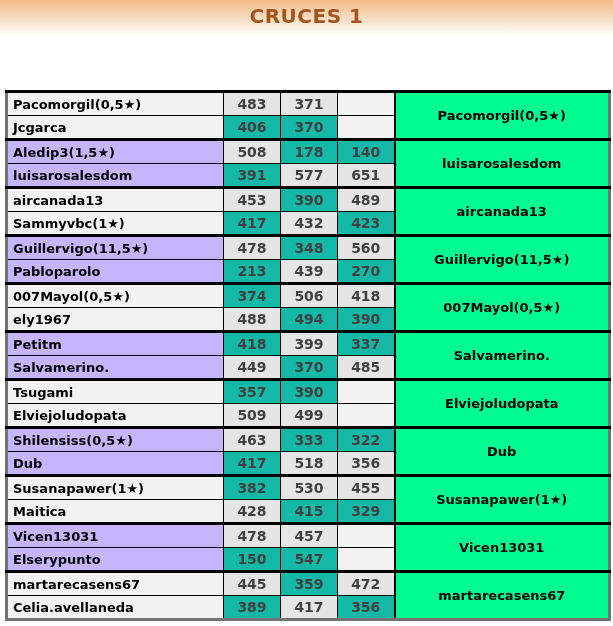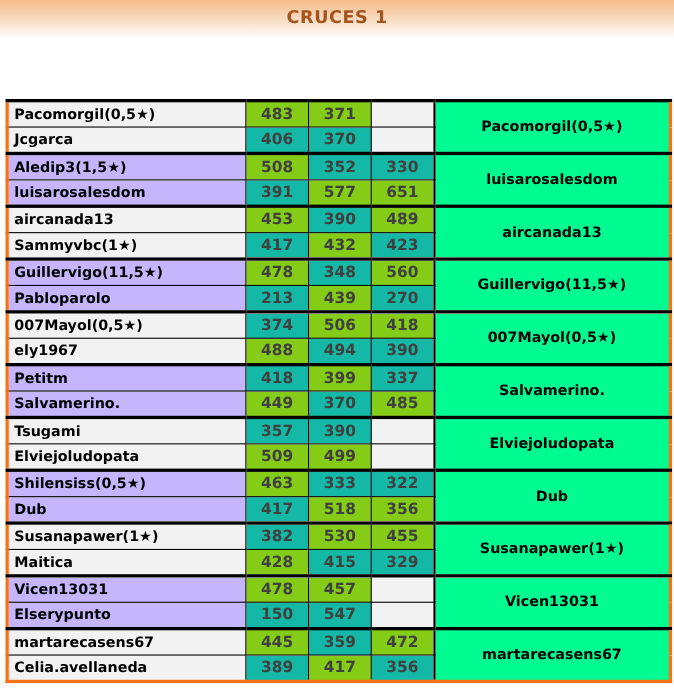--- a/index.html
+++ b/index.html
@@ -12,32 +12,32 @@
     overflow: hidden;
   }
   .banner {
     width: 613px;
     height: 34px;
     background: linear-gradient(180deg, #F5BC88 0%, #F8E2CC 62%, #FEFCFA 100%);
     text-align: center;
   }
   .banner .title {
     display: inline-block;
-    font-size: 16px;
+    font-size: 20px;
     font-weight: bold;
     color: #A4541D;
     line-height: 32px;
     letter-spacing: 0.5px;
   }
   table.cruces {
     border-collapse: collapse;
     table-layout: fixed;
     width: 603px;
     margin: 56px 0 0 5px;
-    border: 3px solid #f97316;
+    border: 3px solid #737373;
   }
   td {
     border: 1px solid #000;
     height: 22px;
     padding: 0;
     font-weight: bold;
     white-space: nowrap;
     overflow: hidden;
   }
   tr.pair-start td { border-top: 3px solid #000; }
@@ -47,21 +47,21 @@
     color: #000;
     text-align: left;
   }
   .light  { background: #F2F2F2; }
   .orange { background: #c4b5fd; }
   .score-cell {
     text-align: center;
     font-size: 14px;
     color: #404040;
   }
-  .win   { background: #84cc16; }
+  .win   { background: #e5e5e5; }
   .loss  { background: #14b8a6; }
   .empty { background: #F2F2F2; }
   .winner-cell {
     background: #00FB90;
     border-left: 2px solid #000;
     text-align: center;
     font-size: 13px;
     color: #000;
   }
 </style>
@@ -90,22 +90,22 @@
       </tr>
       <tr>
         <td class="name-cell light">Jcgarca</td>
         <td class="score-cell loss">406</td>
         <td class="score-cell loss">370</td>
         <td class="score-cell empty"></td>
       </tr>
       <tr class="pair-start">
         <td class="name-cell orange">Aledip3(1,5★)</td>
         <td class="score-cell win">508</td>
-        <td class="score-cell loss">352</td>
-        <td class="score-cell loss">330</td>
+        <td class="score-cell loss">178</td>
+        <td class="score-cell loss">140</td>
         <td class="winner-cell" rowspan="2">luisarosalesdom</td>
       </tr>
       <tr>
         <td class="name-cell orange">luisarosalesdom</td>
         <td class="score-cell loss">391</td>
         <td class="score-cell win">577</td>
         <td class="score-cell win">651</td>
       </tr>
       <tr class="pair-start">
         <td class="name-cell light">aircanada13</td>

